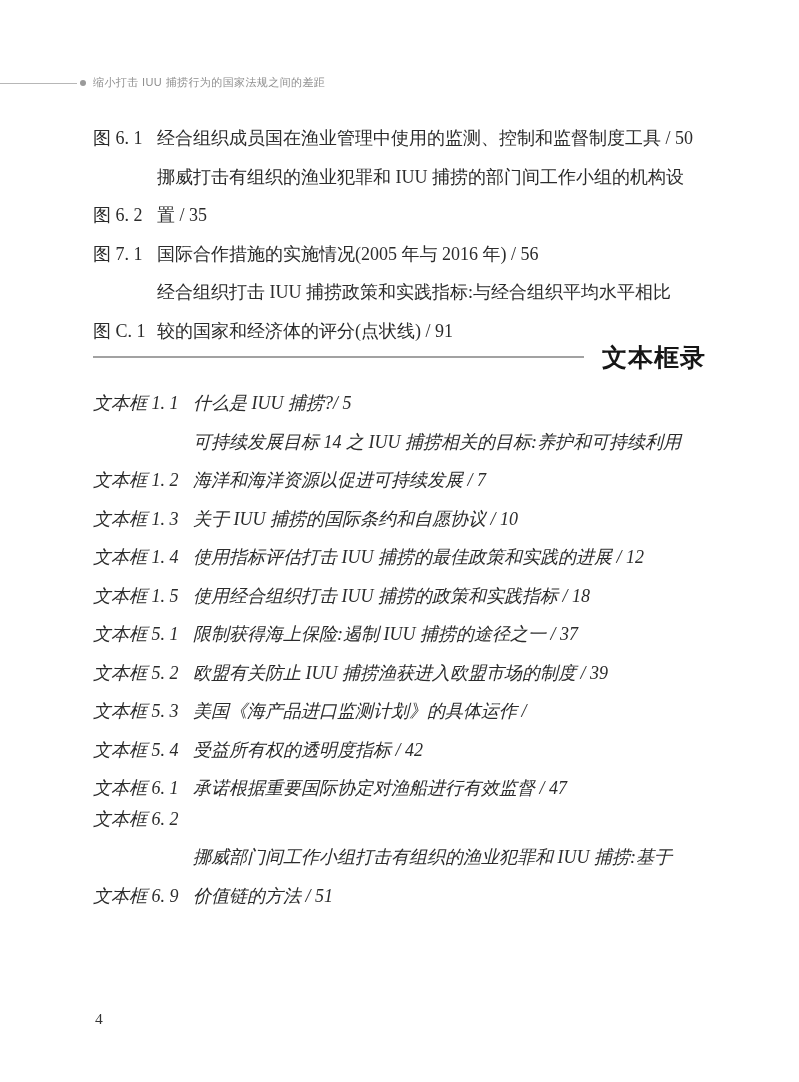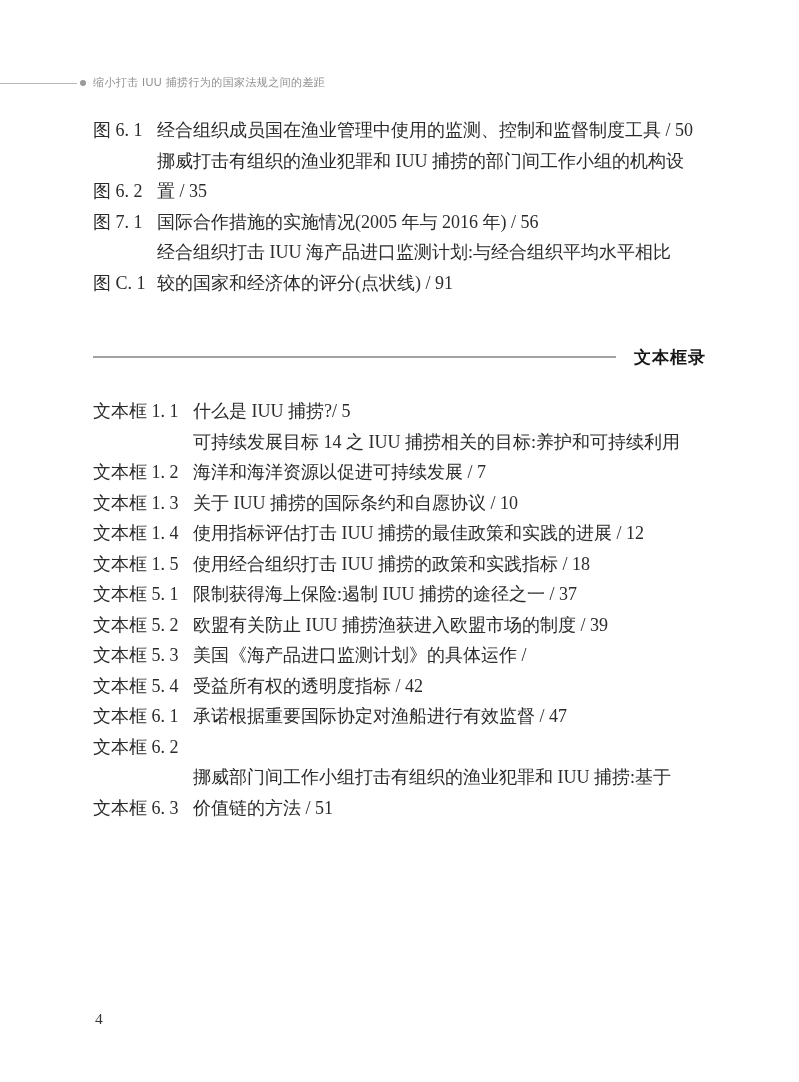--- a/index.html
+++ b/index.html
@@ -15,34 +15,34 @@
   .header-title{
     position:absolute; left:93px; top:75px; white-space:nowrap;
     font-family:"Liberation Sans","DejaVu Sans",sans-serif;
     font-size:11px; color:#8e8e8e; letter-spacing:0.4px;
   }
 
   .content { position:absolute; left:93px; top:0; width:613px; }
 
   .list { position:absolute; left:0; width:100%; font-size:18px; line-height:30.5px; }
   .figures-list { top:115px; }
-  .boxes-list   { top:396px; }
+  .boxes-list   { top:380px;font-style:italic; }
 
   .entry { display:flex; align-items:flex-end; }
   .lbl   { flex:0 0 64px; white-space:nowrap; }
   .boxes-list .lbl { flex:0 0 100px; }
   .ttl   { flex:1; min-width:0; }
-  .tline { display:block; white-space:nowrap; }
+  .tline { display:block; white-space:nowrap;margin-top:8px; }
 
   
   .boxes-head { position:absolute; left:0; top:345px; width:100%; height:24px; display:flex; align-items:center; }
   .rule { flex:1; height:1.5px; background:#a2a2a2; margin-right:18px; }
   .boxes-heading {
     font-family:Liberation Sans, sans-serif;
-    font-weight:bold; font-size:17px; color:#161616; letter-spacing:1px; white-space:nowrap;
+    font-weight:bold; font-size:25px; color:#161616; letter-spacing:1px; white-space:nowrap;
   }
 
   .pagenum { position:absolute; left:95px; top:1010px; font-size:15.5px; color:#333333; }
 </style>
 </head>
 <body>
 
 <div class="header-line"></div>
 <div class="header-dot"></div>
 <div class="header-title">缩小打击 IUU 捕捞行为的国家法规之间的差距</div>
@@ -65,21 +65,21 @@
     </div>
     <div class="entry">
       <span class="lbl">图 7. 1</span>
       <span class="ttl">
         <span class="tline">国际合作措施的实施情况(2005 年与 2016 年) / 56</span>
       </span>
     </div>
     <div class="entry">
       <span class="lbl">图 C. 1</span>
       <span class="ttl">
-        <span class="tline">经合组织打击 IUU 海产品进口监测计划:与经合组织平均水平相比</span>
+        <span class="tline">经合组织打击 IUU 捕捞政策和实践指标:与经合组织平均水平相比</span>
         <span class="tline">较的国家和经济体的评分(点状线) / 91</span>
       </span>
     </div>
   </div>
 
   <div class="boxes-head">
     <span class="rule"></span>
     <span class="boxes-heading">文本框录</span>
   </div>
 
@@ -142,21 +142,21 @@
     <div class="entry">
       <span class="lbl">文本框 6. 1</span>
       <span class="ttl">
         <span class="tline">承诺根据重要国际协定对渔船进行有效监督 / 47</span>
       </span>
     </div>
     <div class="entry">
       <span class="lbl">文本框 6. 2</span>
     </div>
     <div class="entry">
-      <span class="lbl">文本框 6. 3</span>
+      <span class="lbl">文本框 6. 9</span>
       <span class="ttl">
         <span class="tline">挪威部门间工作小组打击有组织的渔业犯罪和 IUU 捕捞:基于</span>
         <span class="tline">价值链的方法 / 51</span>
       </span>
     </div>
   </div>
 
 </div>
 
 <div class="pagenum">4</div>

